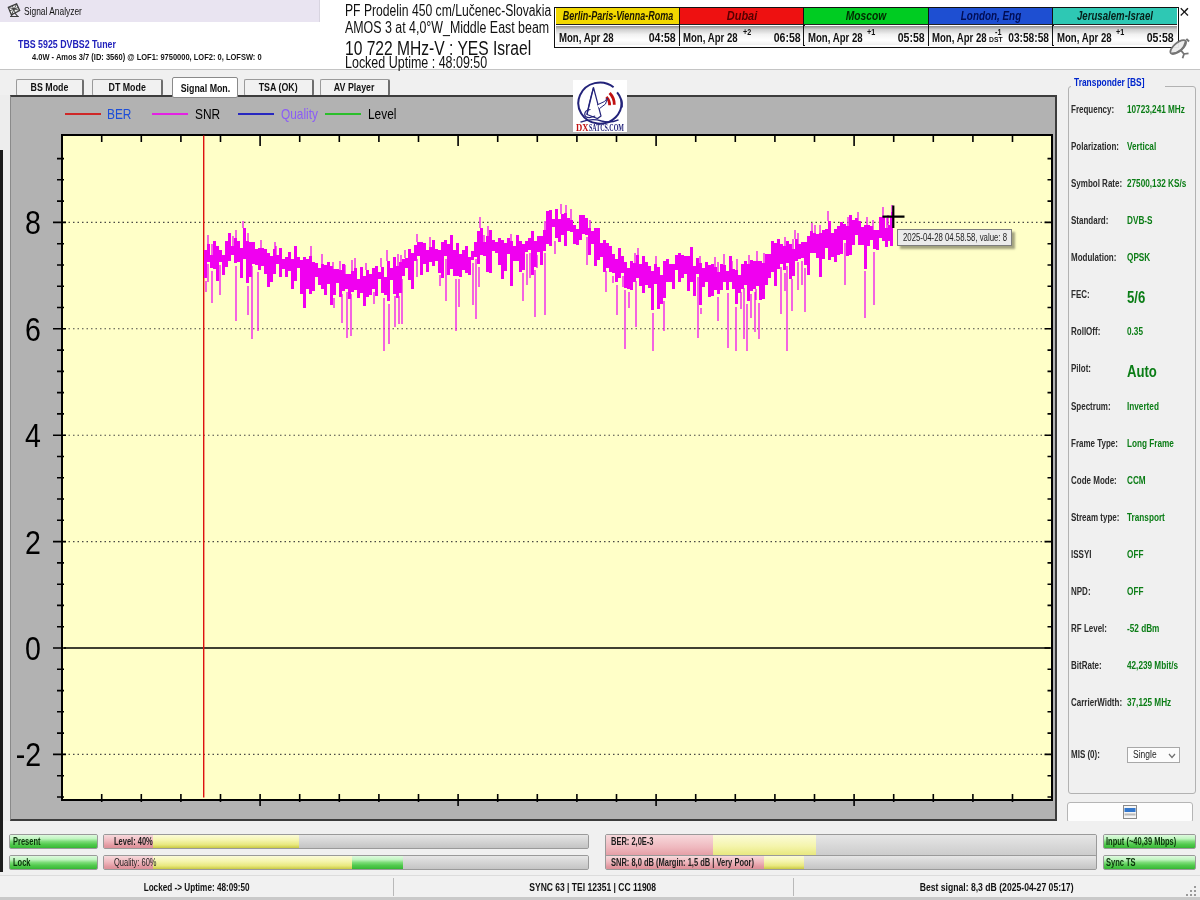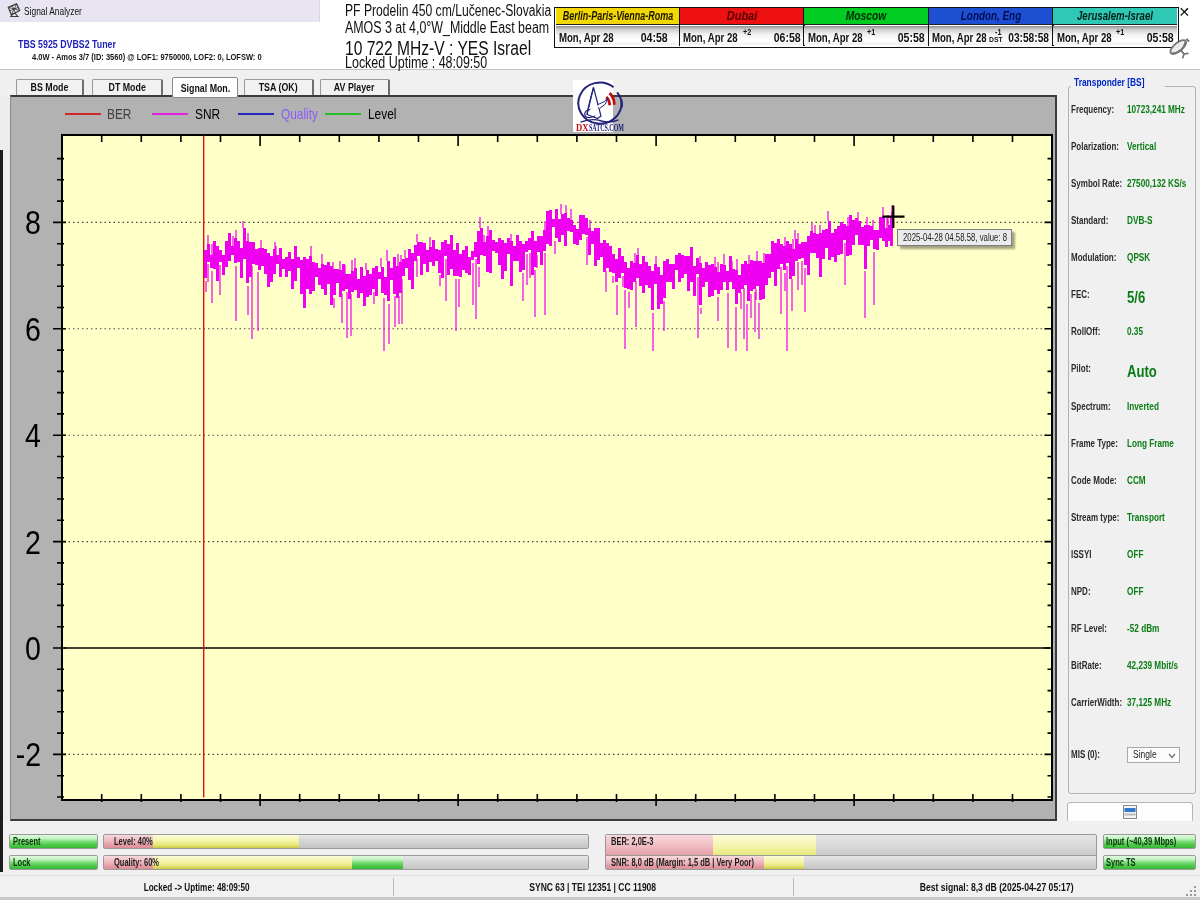--- a/index.html
+++ b/index.html
@@ -17,21 +17,21 @@
 <div class="abs" style="left:17.5px;top:38px;font-size:10.5px;font-weight:bold;color:#2121bb"><span style="display:inline-block;white-space:nowrap;transform:scaleX(0.84);transform-origin:0 50%">TBS 5925 DVBS2 Tuner</span></div>
 <div class="abs" style="left:32px;top:51px;font-size:9.5px;font-weight:bold;color:#151515"><span style="display:inline-block;white-space:nowrap;transform:scaleX(0.79);transform-origin:0 50%">4.0W - Amos 3/7 (ID: 3560) @ LOF1: 9750000, LOF2: 0, LOFSW: 0</span></div>
 <div class="abs" style="left:554px;top:6.5px;width:625px;height:41px;border:1.7px solid #111;background:#fff"></div>
 <div style="position:absolute;left:555.5px;top:8px;width:124.4px;height:37.5px">
 <div style="position:absolute;left:0;top:0;width:100%;height:17px;background:#f2d800;border-bottom:1.2px solid #222;font-size:12.5px;font-weight:bold;font-style:italic;color:#1a1500">
       <span style="position:absolute;left:50%;top:1.2px;white-space:nowrap;transform:scaleX(0.72) translateX(-50%);transform-origin:0 0">Berlin-Paris-Vienna-Roma</span>
     </div>
 <div style="position:absolute;left:0;top:18.2px;width:100%;height:19.3px;background:linear-gradient(#8f8f8f 0%,#cfcfcf 18%,#f2f2f2 45%,#ffffff 75%,#f0f0f0 100%)">
 <span style="position:absolute;left:3.5px;top:5px;font-size:12px;font-weight:bold;color:#111"><span style="display:inline-block;white-space:nowrap;transform:scaleX(0.8);transform-origin:0 50%">Mon, Apr 28</span></span>
 
-<span style="position:absolute;right:12px;top:5px;font-size:12px;font-weight:bold;color:#111"><span style="display:inline-block;white-space:nowrap;transform:scaleX(0.88);transform-origin:100% 50%">04:58</span></span>
+<span style="position:absolute;right:4px;top:5px;font-size:12px;font-weight:bold;color:#111"><span style="display:inline-block;white-space:nowrap;transform:scaleX(0.88);transform-origin:100% 50%">04:58</span></span>
 </div>
   </div>
 <div style="position:absolute;left:679.9px;top:8px;width:124.4px;height:38px">
 <div style="position:absolute;left:-1px;top:0;bottom:0;width:1.6px;background:#111"></div>
     <div style="position:absolute;left:0;top:0;width:100%;height:17px;background:#ee1111;border-bottom:1.2px solid #222;font-size:12.5px;font-weight:bold;font-style:italic;color:#550000">
       <span style="position:absolute;left:50%;top:1.2px;white-space:nowrap;transform:scaleX(0.88) translateX(-50%);transform-origin:0 0">Dubai</span>
     </div>
 <div style="position:absolute;left:0;top:18.2px;width:100%;height:19.3px;background:linear-gradient(#8f8f8f 0%,#cfcfcf 18%,#f2f2f2 45%,#ffffff 75%,#f0f0f0 100%)">
 <span style="position:absolute;left:3.5px;top:5px;font-size:12px;font-weight:bold;color:#111"><span style="display:inline-block;white-space:nowrap;transform:scaleX(0.8);transform-origin:0 50%">Mon, Apr 28</span></span>
 <span style="position:absolute;left:63px;top:0.5px;font-size:8.5px;font-weight:bold;color:#111"><span style="display:inline-block;white-space:nowrap;transform:scaleX(0.85);transform-origin:0 50%">+2</span></span>
@@ -88,21 +88,21 @@
 <div style="position:absolute;left:243.8px;top:79px;width:70.4px;height:16.5px;background:#f1f1f1;border:1px solid #9a9a9a;border-right:2px solid #6e6e6e;border-bottom:1.5px solid #6e6e6e;border-radius:2px;text-align:center;font-size:10.5px;font-weight:bold;color:#111;line-height:15.5px"><span style="display:inline-block;white-space:nowrap;transform:scaleX(0.84);transform-origin:50% 50%">TSA (OK)</span></div>
 <div style="position:absolute;left:319.6px;top:79px;width:70.4px;height:16.5px;background:#f1f1f1;border:1px solid #9a9a9a;border-right:2px solid #6e6e6e;border-bottom:1.5px solid #6e6e6e;border-radius:2px;text-align:center;font-size:10.5px;font-weight:bold;color:#111;line-height:15.5px"><span style="display:inline-block;white-space:nowrap;transform:scaleX(0.84);transform-origin:50% 50%">AV Player</span></div>
 <div style="position:absolute;left:345px;top:1.5px;font-size:16px;color:#111"><span style="display:inline-block;white-space:nowrap;transform:scaleX(0.76);transform-origin:0 50%">PF Prodelin 450 cm/Lučenec-Slovakia</span></div>
 <div style="position:absolute;left:345px;top:19.1px;font-size:16px;color:#111"><span style="display:inline-block;white-space:nowrap;transform:scaleX(0.775);transform-origin:0 50%">AMOS 3 at 4,0°W_Middle East beam</span></div>
 <div style="position:absolute;left:345px;top:36.7px;font-size:20px;color:#111"><span style="display:inline-block;white-space:nowrap;transform:scaleX(0.78);transform-origin:0 50%">10 722 MHz-V : YES Israel</span></div>
 <div style="position:absolute;left:345px;top:54.3px;font-size:16px;color:#111"><span style="display:inline-block;white-space:nowrap;transform:scaleX(0.78);transform-origin:0 50%">Locked Uptime : 48:09:50</span></div>
 <div class="abs" style="left:1057px;top:94.5px;width:143px;height:738px;background:#f0f0f0"></div>
 <div class="abs" style="left:0;top:94.5px;width:9.5px;height:738px;background:#ededed"></div>
 <div class="abs" style="left:9.5px;top:94.5px;width:1047px;height:726.5px;background:#b2b2b2;border-top:2px solid #3c3c3c;border-right:2.5px solid #3c3c3c;border-bottom:2.5px solid #3c3c3c;border-left:1px solid #8a8a8a"></div>
 <div style="position:absolute;left:65px;top:113px;width:36px;height:2px;background:#cf2727"></div>
-<div style="position:absolute;left:107px;top:106px;font-size:14.5px;color:#404040"><span style="display:inline-block;white-space:nowrap;transform:scaleX(0.82);transform-origin:0 50%">BER</span></div>
+<div style="position:absolute;left:107px;top:106px;font-size:14.5px;color:#1d4ed8"><span style="display:inline-block;white-space:nowrap;transform:scaleX(0.82);transform-origin:0 50%">BER</span></div>
 <div style="position:absolute;left:152px;top:113px;width:36px;height:2px;background:#e322e3"></div>
 <div style="position:absolute;left:195px;top:106px;font-size:14.5px;color:#000"><span style="display:inline-block;white-space:nowrap;transform:scaleX(0.82);transform-origin:0 50%">SNR</span></div>
 <div style="position:absolute;left:238px;top:113px;width:36px;height:2px;background:#2727c0"></div>
 <div style="position:absolute;left:281px;top:106px;font-size:14.5px;color:#8b5cf6"><span style="display:inline-block;white-space:nowrap;transform:scaleX(0.82);transform-origin:0 50%">Quality</span></div>
 <div style="position:absolute;left:325px;top:113px;width:36px;height:2px;background:#2abf2a"></div>
 <div style="position:absolute;left:368px;top:106px;font-size:14.5px;color:#000"><span style="display:inline-block;white-space:nowrap;transform:scaleX(0.82);transform-origin:0 50%">Level</span></div>
 <div style="position:absolute;left:0px;top:203px;width:41px;text-align:right;font-size:34px;color:#000"><span style="display:inline-block;white-space:nowrap;transform:scaleX(0.84);transform-origin:100% 50%">8</span></div>
 <div style="position:absolute;left:0px;top:310px;width:41px;text-align:right;font-size:34px;color:#000"><span style="display:inline-block;white-space:nowrap;transform:scaleX(0.84);transform-origin:100% 50%">6</span></div>
 <div style="position:absolute;left:0px;top:416px;width:41px;text-align:right;font-size:34px;color:#000"><span style="display:inline-block;white-space:nowrap;transform:scaleX(0.84);transform-origin:100% 50%">4</span></div>
 <div style="position:absolute;left:0px;top:523px;width:41px;text-align:right;font-size:34px;color:#000"><span style="display:inline-block;white-space:nowrap;transform:scaleX(0.84);transform-origin:100% 50%">2</span></div>
@@ -116,21 +116,21 @@
 <path d="M64 648H1050" stroke="#000" stroke-width="1.5"></path>
 <path d="M101.7 135V142M101.7 794V802M141.3 135V142M141.3 794V802M180.9 135V142M180.9 794V802M220.5 135V142M220.5 794V802M260.1 135V146M260.1 794V806M299.7 135V142M299.7 794V802M339.3 135V142M339.3 794V802M378.9 135V142M378.9 794V802M418.5 135V142M418.5 794V802M458.1 135V146M458.1 794V806M497.7 135V142M497.7 794V802M537.3 135V142M537.3 794V802M576.9 135V142M576.9 794V802M616.5 135V142M616.5 794V802M656.1 135V146M656.1 794V806M695.7 135V142M695.7 794V802M735.3 135V142M735.3 794V802M774.9 135V142M774.9 794V802M814.5 135V142M814.5 794V802M854.1 135V146M854.1 794V806M893.7 135V142M893.7 794V802M933.3 135V142M933.3 794V802M972.9 135V142M972.9 794V802M1012.5 135V142M1012.5 794V802M57 158.6H64M1047.5 158.6H1051.5M57 179.8H64M1047.5 179.8H1051.5M57 201.1H64M1047.5 201.1H1051.5M53 222.4H66M1044.5 222.4H1051.5M57 243.7H64M1047.5 243.7H1051.5M57 265.0H64M1047.5 265.0H1051.5M57 286.2H64M1047.5 286.2H1051.5M57 307.5H64M1047.5 307.5H1051.5M53 328.8H66M1044.5 328.8H1051.5M57 350.1H64M1047.5 350.1H1051.5M57 371.4H64M1047.5 371.4H1051.5M57 392.6H64M1047.5 392.6H1051.5M57 413.9H64M1047.5 413.9H1051.5M53 435.2H66M1044.5 435.2H1051.5M57 456.5H64M1047.5 456.5H1051.5M57 477.8H64M1047.5 477.8H1051.5M57 499.0H64M1047.5 499.0H1051.5M57 520.3H64M1047.5 520.3H1051.5M53 541.6H66M1044.5 541.6H1051.5M57 562.9H64M1047.5 562.9H1051.5M57 584.2H64M1047.5 584.2H1051.5M57 605.4H64M1047.5 605.4H1051.5M57 626.7H64M1047.5 626.7H1051.5M53 648.0H66M1044.5 648.0H1051.5M57 669.3H64M1047.5 669.3H1051.5M57 690.6H64M1047.5 690.6H1051.5M57 711.8H64M1047.5 711.8H1051.5M57 733.1H64M1047.5 733.1H1051.5M53 754.4H66M1044.5 754.4H1051.5M57 775.7H64M1047.5 775.7H1051.5M57 797.0H64M1047.5 797.0H1051.5" stroke="#000" stroke-width="1.6" fill="none"></path>
 <path d="M203.7 135.5V797.5" stroke="#dd1111" stroke-width="1.4"></path>
 <path d="M205.5 250V278M208.5 244V262M211.5 255V268M214.5 241V269M217.5 246V281M220.5 250V262M223.5 255V275M226.5 241V267M229.5 233V261M232.5 246V255M235.5 238V263M238.5 241V262M241.5 248V278M244.5 228V259M247.5 241V283M250.5 242V277M253.5 242V264M256.5 249V265M259.5 248V270M262.5 248V266M265.5 249V274M268.5 253V287M271.5 256V282M274.5 249V274M277.5 255V264M280.5 248V277M283.5 259V269M286.5 257V277M289.5 252V271M292.5 259V289M295.5 246V281M298.5 257V268M301.5 260V294M304.5 257V308M307.5 259V289M310.5 256V294M313.5 262V291M316.5 263V277M319.5 268V285M322.5 264V289M325.5 265V295M328.5 262V284M331.5 266V305M334.5 269V295M337.5 269V283M340.5 270V297M343.5 264V291M346.5 274V289M349.5 274V299M352.5 271V292M355.5 268V290M358.5 279V298M361.5 267V293M364.5 276V306M367.5 270V297M370.5 274V295M373.5 268V289M376.5 266V296M379.5 272V279M382.5 267V293M385.5 277V295M388.5 261V301M391.5 268V280M394.5 257V294M397.5 266V298M400.5 262V293M403.5 259V276M406.5 258V268M409.5 249V280M412.5 253V289M415.5 245V261M418.5 242V256M421.5 242V275M424.5 243V264M427.5 250V272M430.5 247V262M433.5 240V266M436.5 249V261M439.5 250V273M442.5 242V278M445.5 240V256M448.5 244V275M451.5 235V269M454.5 250V276M457.5 243V276M460.5 254V277M463.5 250V270M466.5 246V273M469.5 257V275M472.5 251V260M475.5 242V257M478.5 231V264M481.5 228V255M484.5 242V256M487.5 236V272M490.5 230V273M493.5 240V251M496.5 242V253M499.5 238V265M502.5 240V279M505.5 243V271M508.5 238V254M511.5 241V286M514.5 246V261M517.5 235V261M520.5 241V272M523.5 244V270M526.5 241V252M529.5 238V250M532.5 231V275M535.5 241V267M538.5 236V252M541.5 236V265M544.5 230V251M547.5 211V244M550.5 210V246M553.5 219V227M556.5 209V238M559.5 219V242M562.5 214V235M565.5 213V246M568.5 218V231M571.5 220V232M574.5 225V244M577.5 229V245M580.5 215V240M583.5 215V234M586.5 218V235M589.5 228V255M592.5 231V244M595.5 228V266M598.5 228V260M601.5 243V257M604.5 240V272M607.5 243V268M610.5 246V272M613.5 254V273M616.5 259V282M619.5 248V278M622.5 256V273M625.5 262V288M628.5 268V289M631.5 261V290M634.5 263V282M637.5 255V278M640.5 264V286M643.5 256V293M646.5 262V285M649.5 266V288M652.5 271V310M655.5 264V284M658.5 267V309M661.5 275V304M664.5 261V298M667.5 259V282M670.5 264V282M673.5 264V289M676.5 255V270M679.5 253V282M682.5 255V278M685.5 256V274M688.5 256V291M691.5 247V282M694.5 266V296M697.5 258V274M700.5 263V305M703.5 268V287M706.5 262V282M709.5 265V297M712.5 264V296M715.5 267V290M718.5 272V294M721.5 264V290M724.5 265V282M727.5 271V290M730.5 256V282M733.5 269V289M736.5 270V304M739.5 275V293M742.5 264V289M745.5 261V285M748.5 264V301M751.5 260V291M754.5 261V289M757.5 261V286M760.5 261V300M763.5 263V299M766.5 254V285M769.5 254V278M772.5 241V272M775.5 243V286M778.5 239V269M781.5 244V264M784.5 246V270M787.5 241V263M790.5 244V279M793.5 249V276M796.5 239V261M799.5 244V259M802.5 242V258M805.5 242V265M808.5 236V275M811.5 231V253M814.5 233V253M817.5 234V258M820.5 233V277M823.5 230V259M826.5 229V248M829.5 221V260M832.5 233V257M835.5 229V262M838.5 226V255M841.5 222V254M844.5 224V240M847.5 226V256M850.5 215V255M853.5 220V245M856.5 218V235M859.5 221V245M862.5 227V245M865.5 225V269M868.5 225V246M871.5 226V240M874.5 230V249M877.5 230V250M880.5 217V238M883.5 216V241M886.5 228V247M889.5 225V241M892.5 212V220M891.5 216V246" stroke="#f000f0" stroke-width="3" fill="none"></path>
 <path d="M206 281V292M208 264V282M208 235V244M212 271V303M212 244V255M220 265V295M233 236V246M236 266V321M236 230V238M243 221V228M248 286V315M248 233V241M252 266V339M258 272V331M261 240V248M275 242V249M276 246V255M311 246V256M322 254V264M334 298V308M333 262V269M340 261V270M342 294V323M347 292V338M345 265V274M351 294V336M352 260V271M355 258V268M366 263V270M374 292V304M381 258V267M384 298V351M389 304V344M387 250V261M395 296V327M398 254V266M399 296V324M401 255V262M402 279V324M405 250V258M417 259V277M417 234V242M430 237V247M440 275V286M446 259V301M456 279V331M459 279V307M473 263V305M476 259V319M479 267V287M480 217V228M484 235V242M488 226V236M511 234V241M523 273V301M527 254V285M530 253V278M535 270V317M537 255V268M545 253V315M545 221V230M555 241V254M561 204V214M566 205V213M571 209V220M587 237V265M590 220V228M606 271V292M613 276V283M617 285V315M623 276V287M625 290V349M629 292V308M635 253V263M636 281V327M638 248V255M653 313V351M656 256V264M664 301V331M698 277V338M701 308V314M700 256V263M715 257V267M718 297V321M718 262V272M724 254V265M728 293V348M732 261V269M736 307V351M737 259V270M741 292V309M744 288V339M747 304V351M749 255V264M751 294V318M755 292V332M756 289V300M757 251V261M759 303V339M764 253V263M781 267V314M785 273V291M785 237V246M787 266V351M792 279V311M793 239V249M795 230V239M798 262V290M798 233V244M802 261V285M805 268V312M812 223V231M815 225V233M820 225V233M828 211V221M845 243V285M848 217V226M858 212V221M865 271V318M867 217V225M874 252V305M873 220V230M883 207V216M887 218V228M888 215V225M892 205V212" stroke="#ef12ef" stroke-width="1.3" fill="none"></path>
 <path d="M882.5 216.7H904.5 M893.3 205.5V228" stroke="#000" stroke-width="2.2"></path>
 </svg>
 <div class="abs" style="left:897px;top:229px;width:115px;height:16.5px;background:#ebebeb;border:1px solid #7d7d7d;box-shadow:2.5px 2.5px 2px rgba(90,90,70,0.55);font-size:10px;color:#222;font-weight:normal">
     <span style="position:absolute;left:50%;top:1.5px;white-space:nowrap;transform:scaleX(0.78) translateX(-50%);transform-origin:0 0">2025-04-28 04.58.58, value: 8</span>
   </div>
-<div style="position:absolute;left:573px;top:80px;width:40px;height:52px;background:#fff">
+<div style="position:absolute;left:573px;top:80px;width:54px;height:52px;background:#fff">
 <svg width="54" height="52" viewBox="0 0 54 52">
 <path d="M 40.6 7.2 A 21.6 20.6 0 1 0 48.2 19.6" fill="none" stroke="#23237a" stroke-width="2"></path>
 <path d="M 44.1 12.4 A 21.6 20.6 0 0 1 48.8 27.4" fill="none" stroke="#23237a" stroke-width="2"></path>
 <path d="M 36.6 12.9 A 16.5 16.5 0 0 1 41.3 24.8" fill="none" stroke="#c01010" stroke-width="2.8"></path>
 <path d="M 33.3 16.9 A 11 11 0 0 1 36.6 25.2" fill="none" stroke="#c01010" stroke-width="2.8"></path>
 <path d="M20.5 7.5 L28 36 L24.5 38.5 L14 34.5 Z" fill="#fff" stroke="#23237a" stroke-width="1.2"></path>
 <path d="M20.5 7.5 Q15.5 25 14 34.5" fill="none" stroke="#23237a" stroke-width="1.1"></path>
 <path d="M24 25 L31.5 21.5 L34.5 18 L32.5 24 L26.5 28.5" fill="#fff" stroke="#23237a" stroke-width="1"></path>
 <path d="M17.5 29.5 q-5.5 0.5 -5.8 4.5 q0 3.8 5 3.6 l5.5 -1.6" fill="none" stroke="#23237a" stroke-width="1.2"></path>
 <path d="M7.5 42.2 q11 -4.5 21 -1.2 q8.5 2.4 17 -1.2" fill="none" stroke="#23237a" stroke-width="1.4"></path>
@@ -197,21 +197,21 @@
     <div style="position:absolute;left:0px;top:0;width:486px;height:100%;background:linear-gradient(#e6e6e6 0%,#d6d6d6 45%,#c4c4c4 100%)"></div>
     <div style="position:absolute;left:0px;top:0;width:49.5px;height:100%;background:linear-gradient(#f7d9dc 0%,#efb9bf 45%,#e39aa2 80%,#dd8f98 100%)"></div>
     <div style="position:absolute;left:49.5px;top:0;width:146px;height:100%;background:linear-gradient(#fbfbd8 0%,#f5f5ae 40%,#e8e87e 75%,#c9c943 100%)"></div>
     <div style="position:absolute;left:10px;top:1.5px;font-size:10px;font-weight:bold;color:#1c1c1c"><span style="display:inline-block;white-space:nowrap;transform:scaleX(0.75);transform-origin:0 50%">Level: 40%</span></div>
   </div>
 <div style="position:absolute;left:102.5px;top:854.5px;width:486px;height:15.5px;border:1px solid #9a9a9a;border-radius:2px;overflow:hidden;background:linear-gradient(#e2e2e2,#cdcdcd 55%,#bdbdbd)">
     <div style="position:absolute;left:0px;top:0;width:486px;height:100%;background:linear-gradient(#e6e6e6 0%,#d6d6d6 45%,#c4c4c4 100%)"></div>
     <div style="position:absolute;left:0px;top:0;width:49.5px;height:100%;background:linear-gradient(#f7d9dc 0%,#efb9bf 45%,#e39aa2 80%,#dd8f98 100%)"></div>
     <div style="position:absolute;left:49.5px;top:0;width:199px;height:100%;background:linear-gradient(#fbfbd8 0%,#f5f5ae 40%,#e8e87e 75%,#c9c943 100%)"></div>
     <div style="position:absolute;left:248.5px;top:0;width:50.5px;height:100%;background:linear-gradient(#defade 0%,#c0f4c0 28%,#7cdc78 50%,#52ca4e 72%,#3fbe3c 92%,#35b233 100%)"></div>
-    <div style="position:absolute;left:10px;top:1.5px;font-size:10px;font-weight:bold;color:#1c1c1c"><span style="display:inline-block;white-space:nowrap;transform:scaleX(0.75);transform-origin:0 50%">Quality: 60%</span></div>
+    <div style="position:absolute;left:10px;top:1.5px;font-size:10px;font-weight:normal;color:#1c1c1c"><span style="display:inline-block;white-space:nowrap;transform:scaleX(0.75);transform-origin:0 50%">Quality: 60%</span></div>
   </div>
 <div style="position:absolute;left:604.5px;top:833.5px;width:492px;height:29px;border:1px solid #9a9a9a;border-radius:2px;overflow:hidden;background:linear-gradient(#e2e2e2,#cdcdcd 55%,#bdbdbd)">
     <div style="position:absolute;left:0px;top:0;width:492px;height:100%;background:linear-gradient(#e6e6e6 0%,#d6d6d6 45%,#c4c4c4 100%)"></div>
     <div style="position:absolute;left:0px;top:0;width:107px;height:100%;background:linear-gradient(#f7d9dc 0%,#efb9bf 45%,#e39aa2 80%,#dd8f98 100%)"></div>
     <div style="position:absolute;left:107px;top:0;width:103px;height:100%;background:linear-gradient(#fbfbd8 0%,#f5f5ae 40%,#e8e87e 75%,#c9c943 100%)"></div>
     <div style="position:absolute;left:5px;top:1.5px;font-size:10px;font-weight:bold;color:#1c1c1c"><span style="display:inline-block;white-space:nowrap;transform:scaleX(0.75);transform-origin:0 50%">BER: 2,0E-3</span></div>
   </div>
 <div style="position:absolute;left:604.5px;top:854.5px;width:492px;height:15.5px;border:1px solid #9a9a9a;border-radius:2px;overflow:hidden;background:linear-gradient(#e2e2e2,#cdcdcd 55%,#bdbdbd)">
     <div style="position:absolute;left:0px;top:0;width:492px;height:100%;background:linear-gradient(#e6e6e6 0%,#d6d6d6 45%,#c4c4c4 100%)"></div>
     <div style="position:absolute;left:0px;top:0;width:158px;height:100%;background:linear-gradient(#f7d9dc 0%,#efb9bf 45%,#e39aa2 80%,#dd8f98 100%)"></div>

